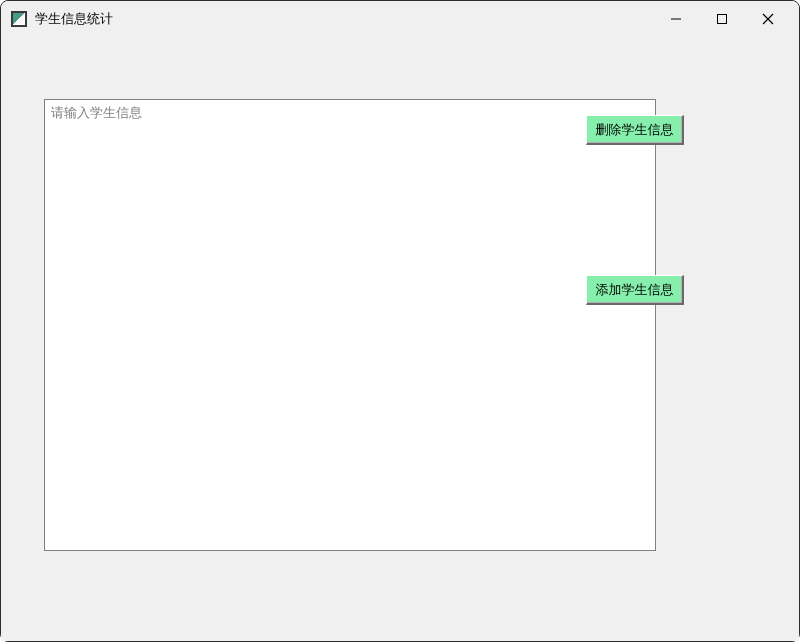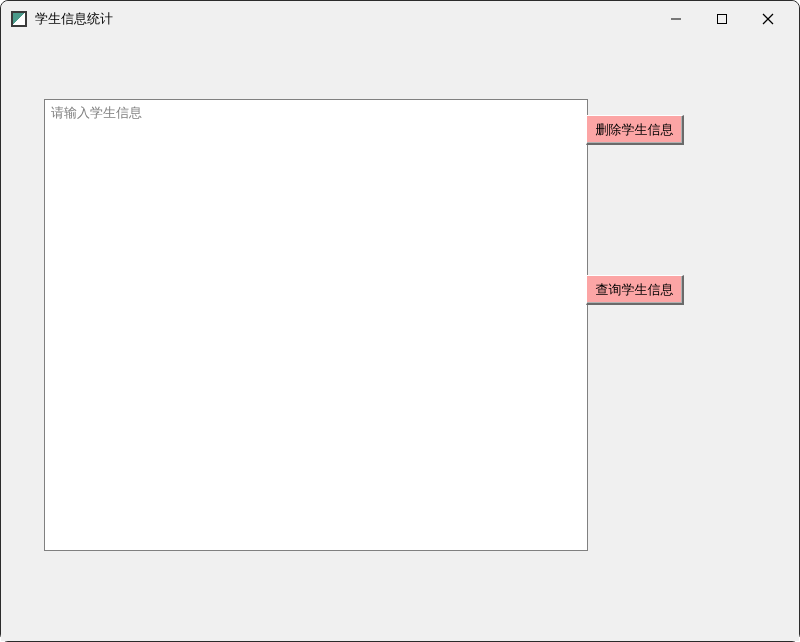--- a/index.html
+++ b/index.html
@@ -66,39 +66,39 @@
     }
     .client-area {
       flex: 1;
       position: relative;
       background: #f0f0f0;
     }
     .text-field {
       position: absolute;
       left: 43px;
       top: 62px;
-      width: 544px;
+      width: 612px;
       height: 452px;
       background: #ffffff;
       border: 1px solid #808080;
       padding: 4px 6px;
       font-size: 13px;
       font-family: inherit;
       color: #000;
       resize: none;
       outline: none;
     }
     .text-field::placeholder {
       color: #808080;
     }
     .action-btn {
       position: absolute;
       width: 98px;
       height: 30px;
-      background: #fca5a5;
+      background: #86efac;
       border-top: 1px solid #ffffff;
       border-left: 1px solid #ffffff;
       border-right: 2px solid #6a6a6a;
       border-bottom: 2px solid #6a6a6a;
       font-size: 13px;
       font-family: inherit;
       color: #000;
       cursor: pointer;
       text-align: center;
       box-shadow: inset -1px -1px 0 #b0b0b0;
@@ -134,15 +134,15 @@
       </div>
     </div>
   </div>
 
   <div class="client-area">
     <textarea class="text-field" placeholder="请输入学生信息" style=""></textarea>
 
     <button class="action-btn btn-delete">删除学生信息</button>
 
 
-    <button class="action-btn btn-query">查询学生信息</button>
+    <button class="action-btn btn-query">添加学生信息</button>
   </div>
 </div>
 
 </body></html>

